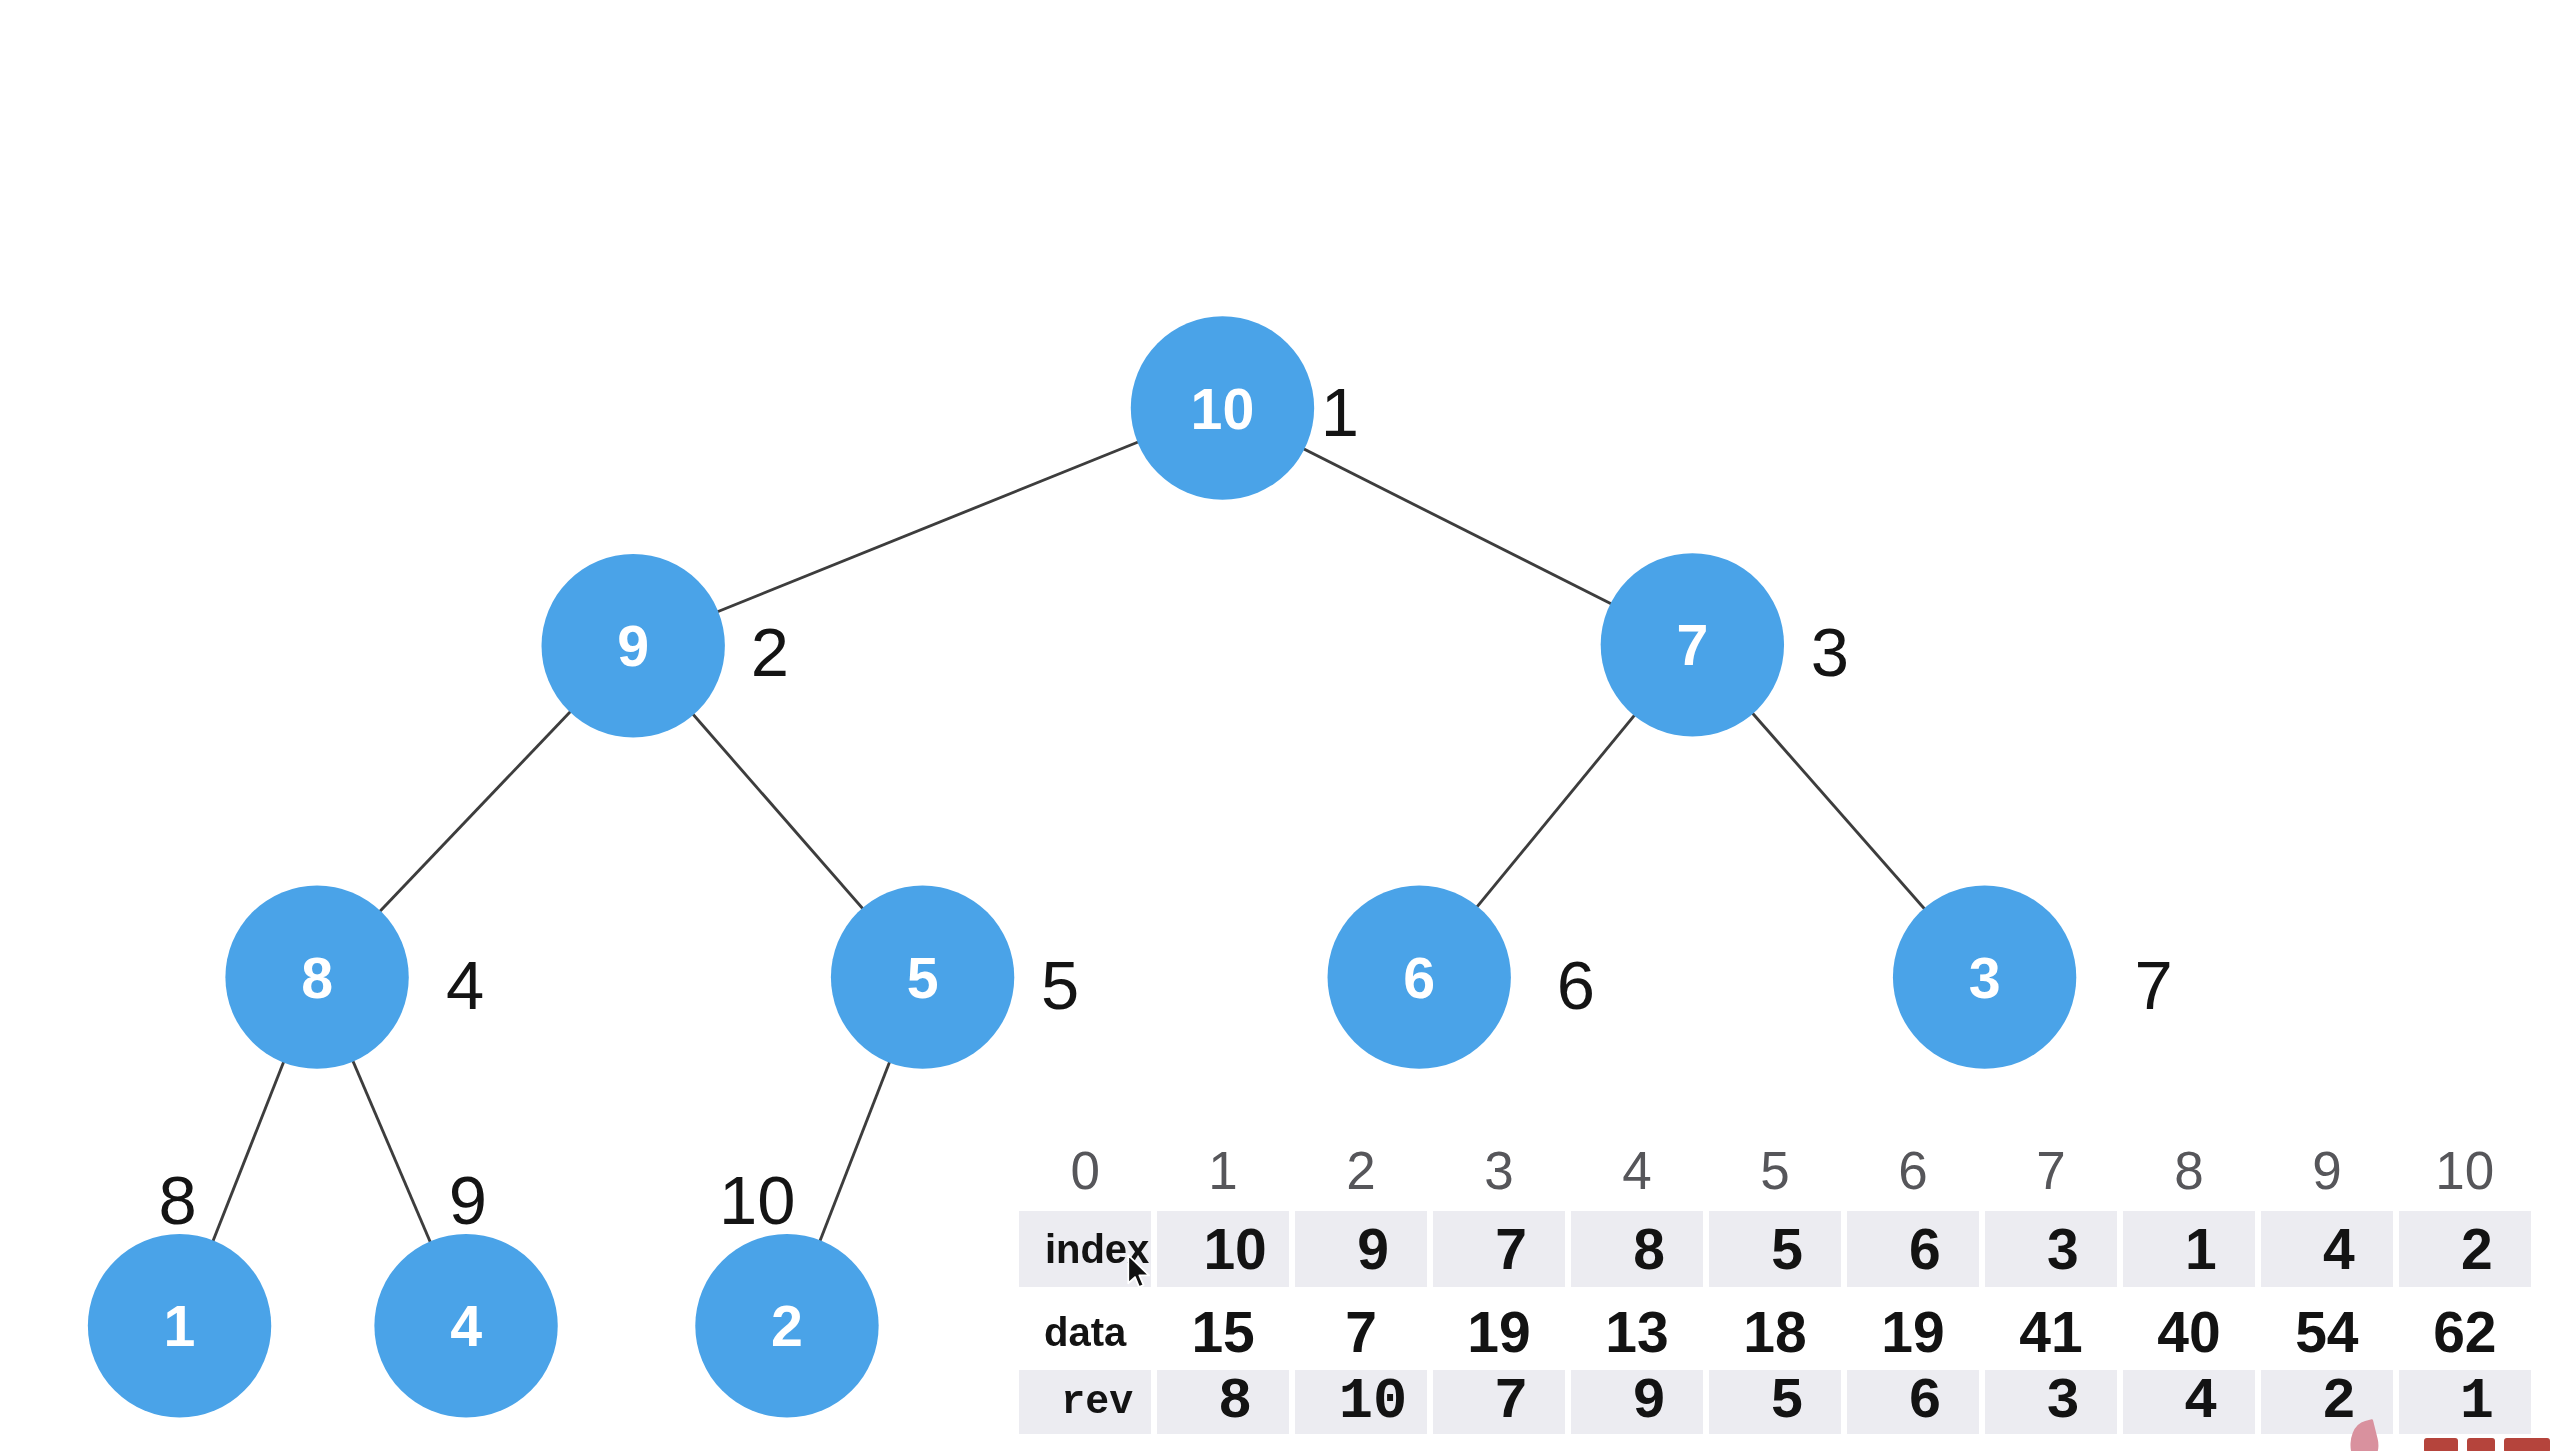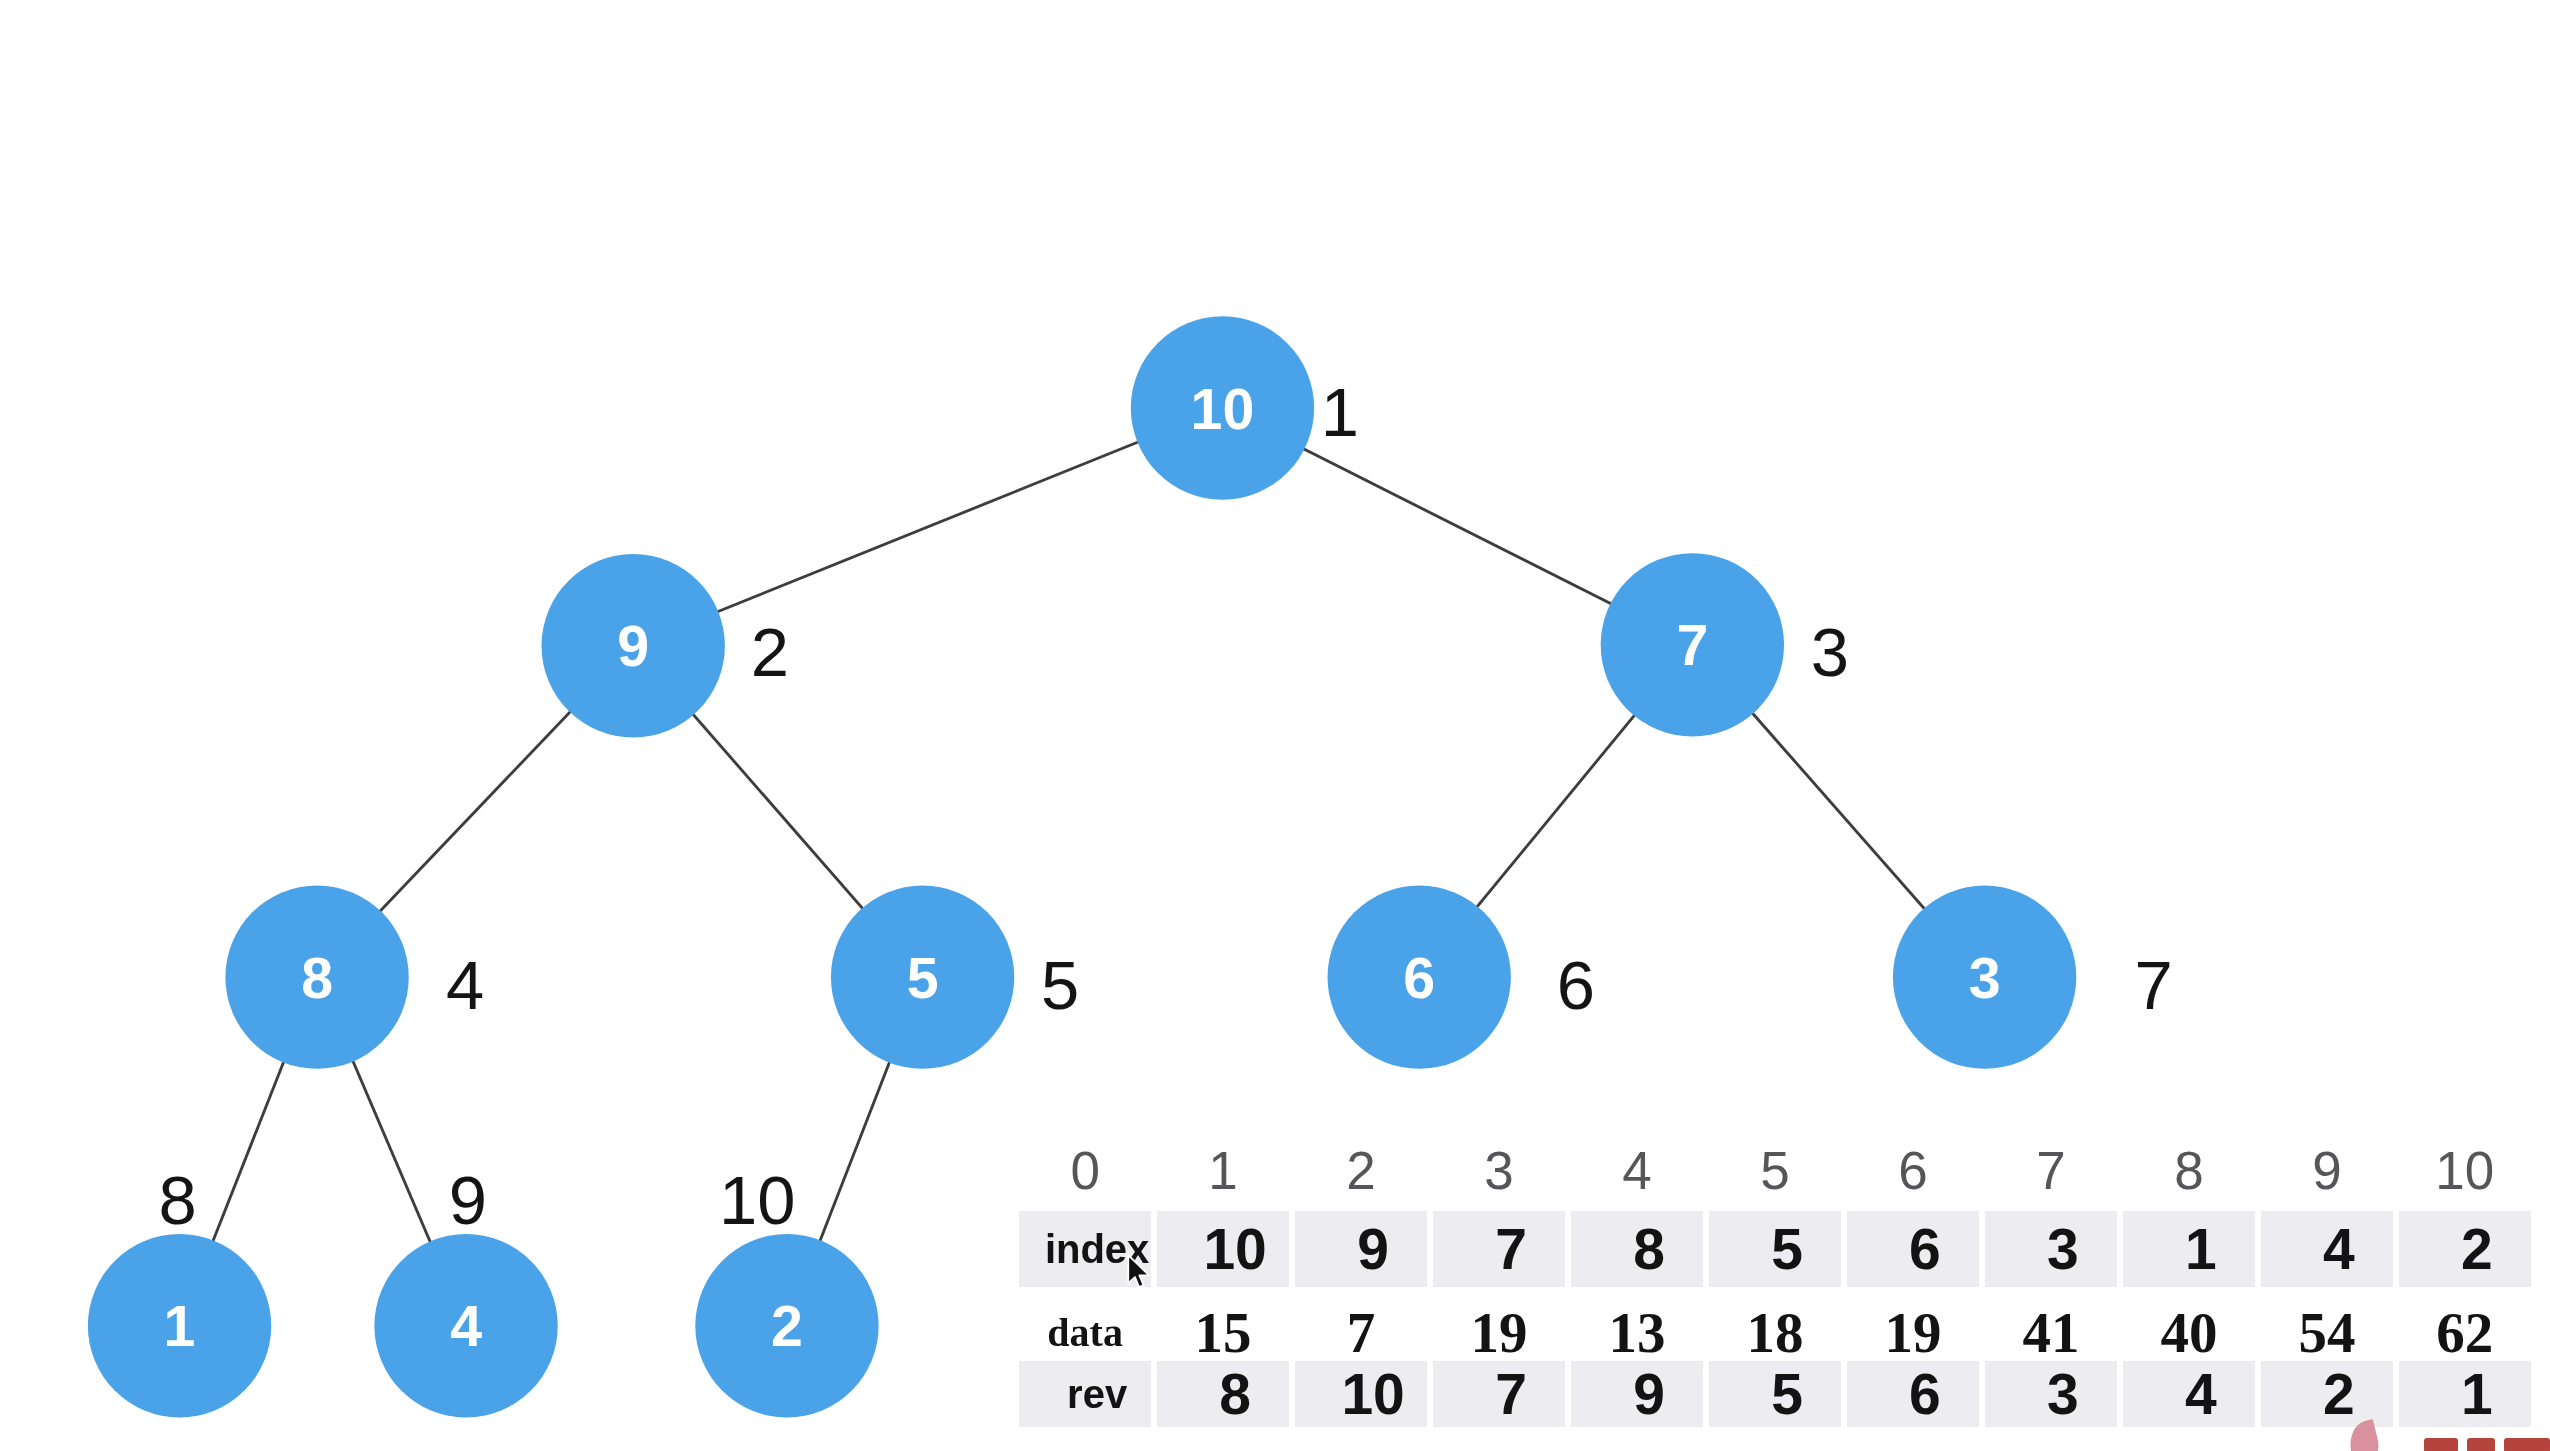--- a/index.html
+++ b/index.html
@@ -201,34 +201,34 @@
         <div class="cell vcell">9</div>
         <div class="cell vcell">7</div>
         <div class="cell vcell">8</div>
         <div class="cell vcell">5</div>
         <div class="cell vcell">6</div>
         <div class="cell vcell">3</div>
         <div class="cell vcell">1</div>
         <div class="cell vcell">4</div>
         <div class="cell vcell">2</div>
       </div>
-      <div class="tbl-row plain" style="top: 159px; height: 80px; font-family: Liberation Serif, serif;">
+      <div class="tbl-row plain" style="top: 159px; height: 80px;">
         <div class="cell lcell">data</div>
         <div class="cell vcell">15</div>
         <div class="cell vcell">7</div>
         <div class="cell vcell">19</div>
         <div class="cell vcell">13</div>
         <div class="cell vcell">18</div>
         <div class="cell vcell">19</div>
         <div class="cell vcell">41</div>
         <div class="cell vcell">40</div>
         <div class="cell vcell">54</div>
         <div class="cell vcell">62</div>
       </div>
-      <div class="tbl-row striped" style="top: 228px; height: 52px;">
+      <div class="tbl-row striped" style="top: 237px; height: 52px; font-family: Liberation Mono, monospace;">
         <div class="cell lcell">rev</div>
         <div class="cell vcell">8</div>
         <div class="cell vcell">10</div>
         <div class="cell vcell">7</div>
         <div class="cell vcell">9</div>
         <div class="cell vcell">5</div>
         <div class="cell vcell">6</div>
         <div class="cell vcell">3</div>
         <div class="cell vcell">4</div>
         <div class="cell vcell">2</div>

